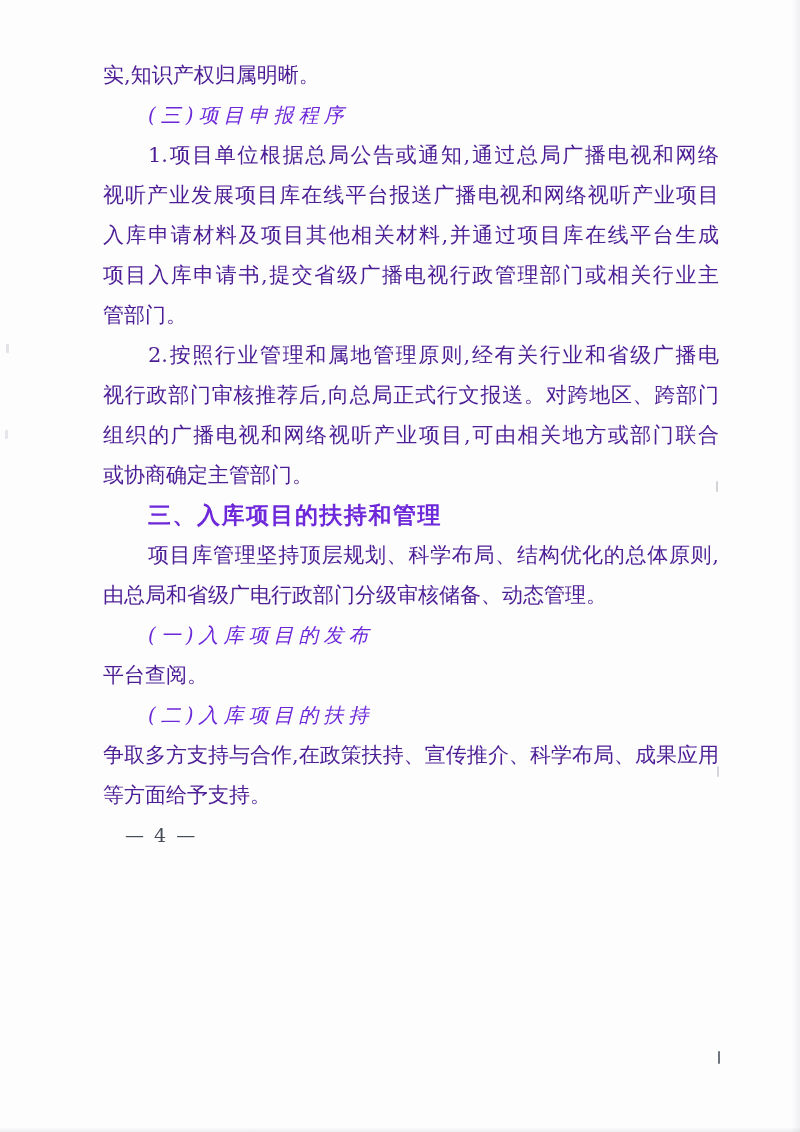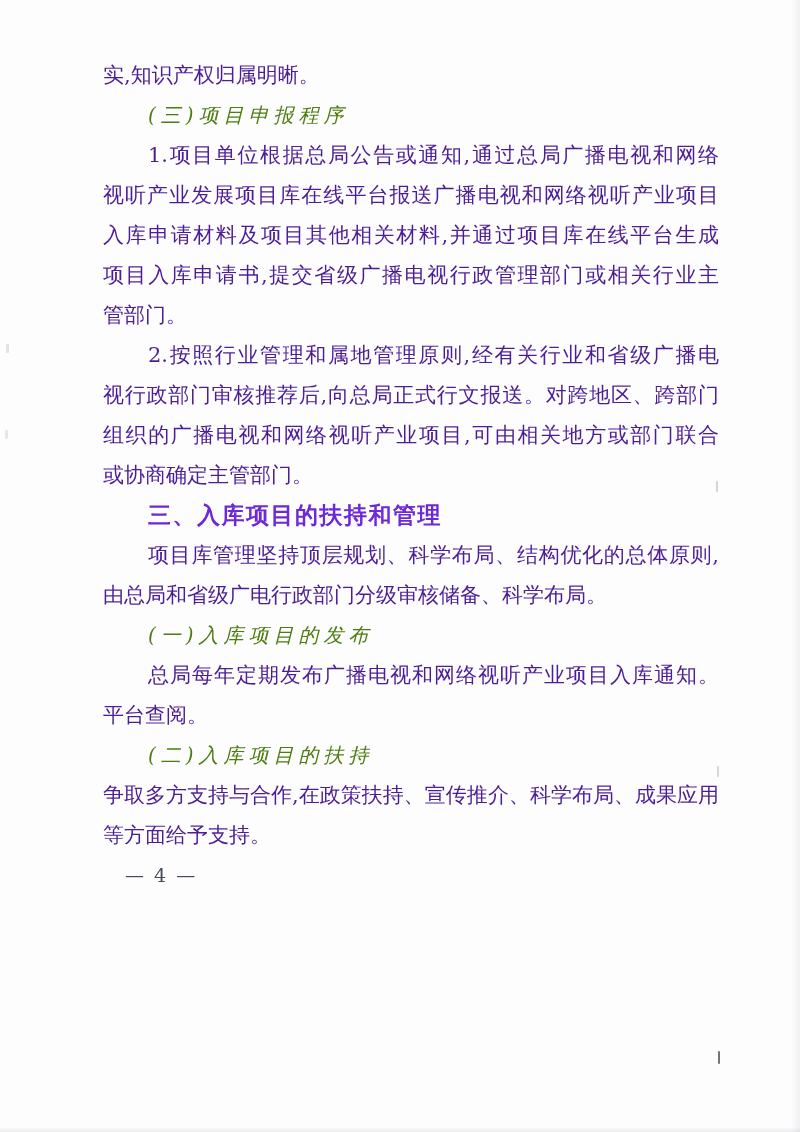--- a/index.html
+++ b/index.html
@@ -26,21 +26,21 @@
     white-space:normal;
     text-align:justify;
     text-align-last:justify;
   }
   .line.indent{ text-indent:45px; }
   .line.kaiti{
     padding-left:45px;
     font-style:italic;
     letter-spacing:5px;
     font-size:20px;
-    color:#4d7c0f;
+    color:#6d28d9;
   }
   .line.heading{
     padding-left:45px;
     font-family:"DejaVu Sans","Liberation Sans",sans-serif;
     font-weight:700;
     font-size:23px;
     letter-spacing:1.5px;
     color:#6d28d9;
   }
   .page-number{
@@ -77,23 +77,22 @@
     <div class="line just">视听产业发展项目库在线平台报送广播电视和网络视听产业项目</div>
     <div class="line just">入库申请材料及项目其他相关材料,并通过项目库在线平台生成</div>
     <div class="line just">项目入库申请书,提交省级广播电视行政管理部门或相关行业主</div>
     <div class="line">管部门。</div>
     <div class="line just indent">2.按照行业管理和属地管理原则,经有关行业和省级广播电</div>
     <div class="line just">视行政部门审核推荐后,向总局正式行文报送。对跨地区、跨部门</div>
     <div class="line just">组织的广播电视和网络视听产业项目,可由相关地方或部门联合</div>
     <div class="line">或协商确定主管部门。</div>
     <div class="line heading">三、入库项目的扶持和管理</div>
     <div class="line just indent">项目库管理坚持顶层规划、科学布局、结构优化的总体原则,</div>
-    <div class="line">由总局和省级广电行政部门分级审核储备、科学布局。</div>
+    <div class="line">由总局和省级广电行政部门分级审核储备、动态管理。</div>
     <div class="line kaiti">(一)入库项目的发布</div>
-    <div class="line just indent">总局每年定期发布广播电视和网络视听产业项目入库通知。</div>
     <div class="line">平台查阅。</div>
     <div class="line kaiti">(二)入库项目的扶持</div>
     <div class="line just">争取多方支持与合作,在政策扶持、宣传推介、科学布局、成果应用</div>
     <div class="line">等方面给予支持。</div>
     <div class="page-number">—  4  —</div>
   </div>
 
   <div class="artifact a1"></div>
   <div class="artifact a2"></div>
   <div class="artifact a3"></div>

